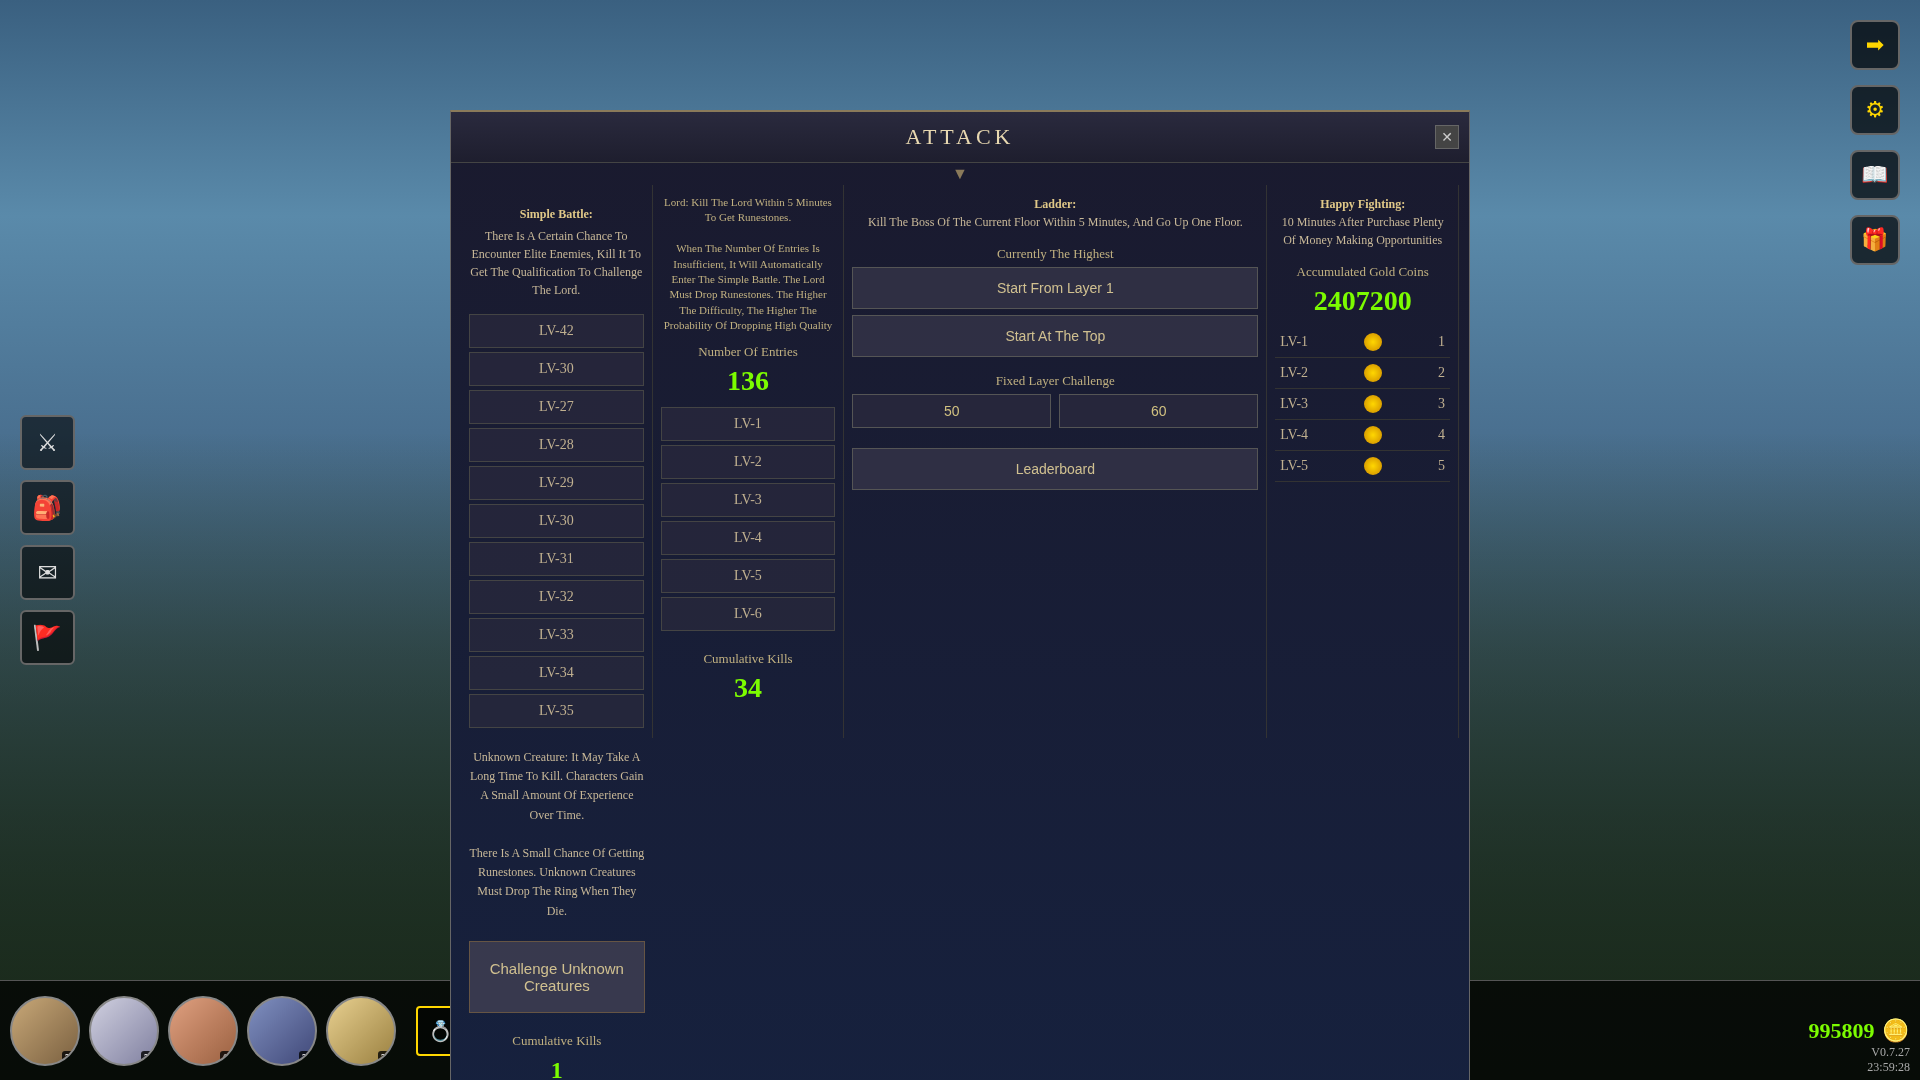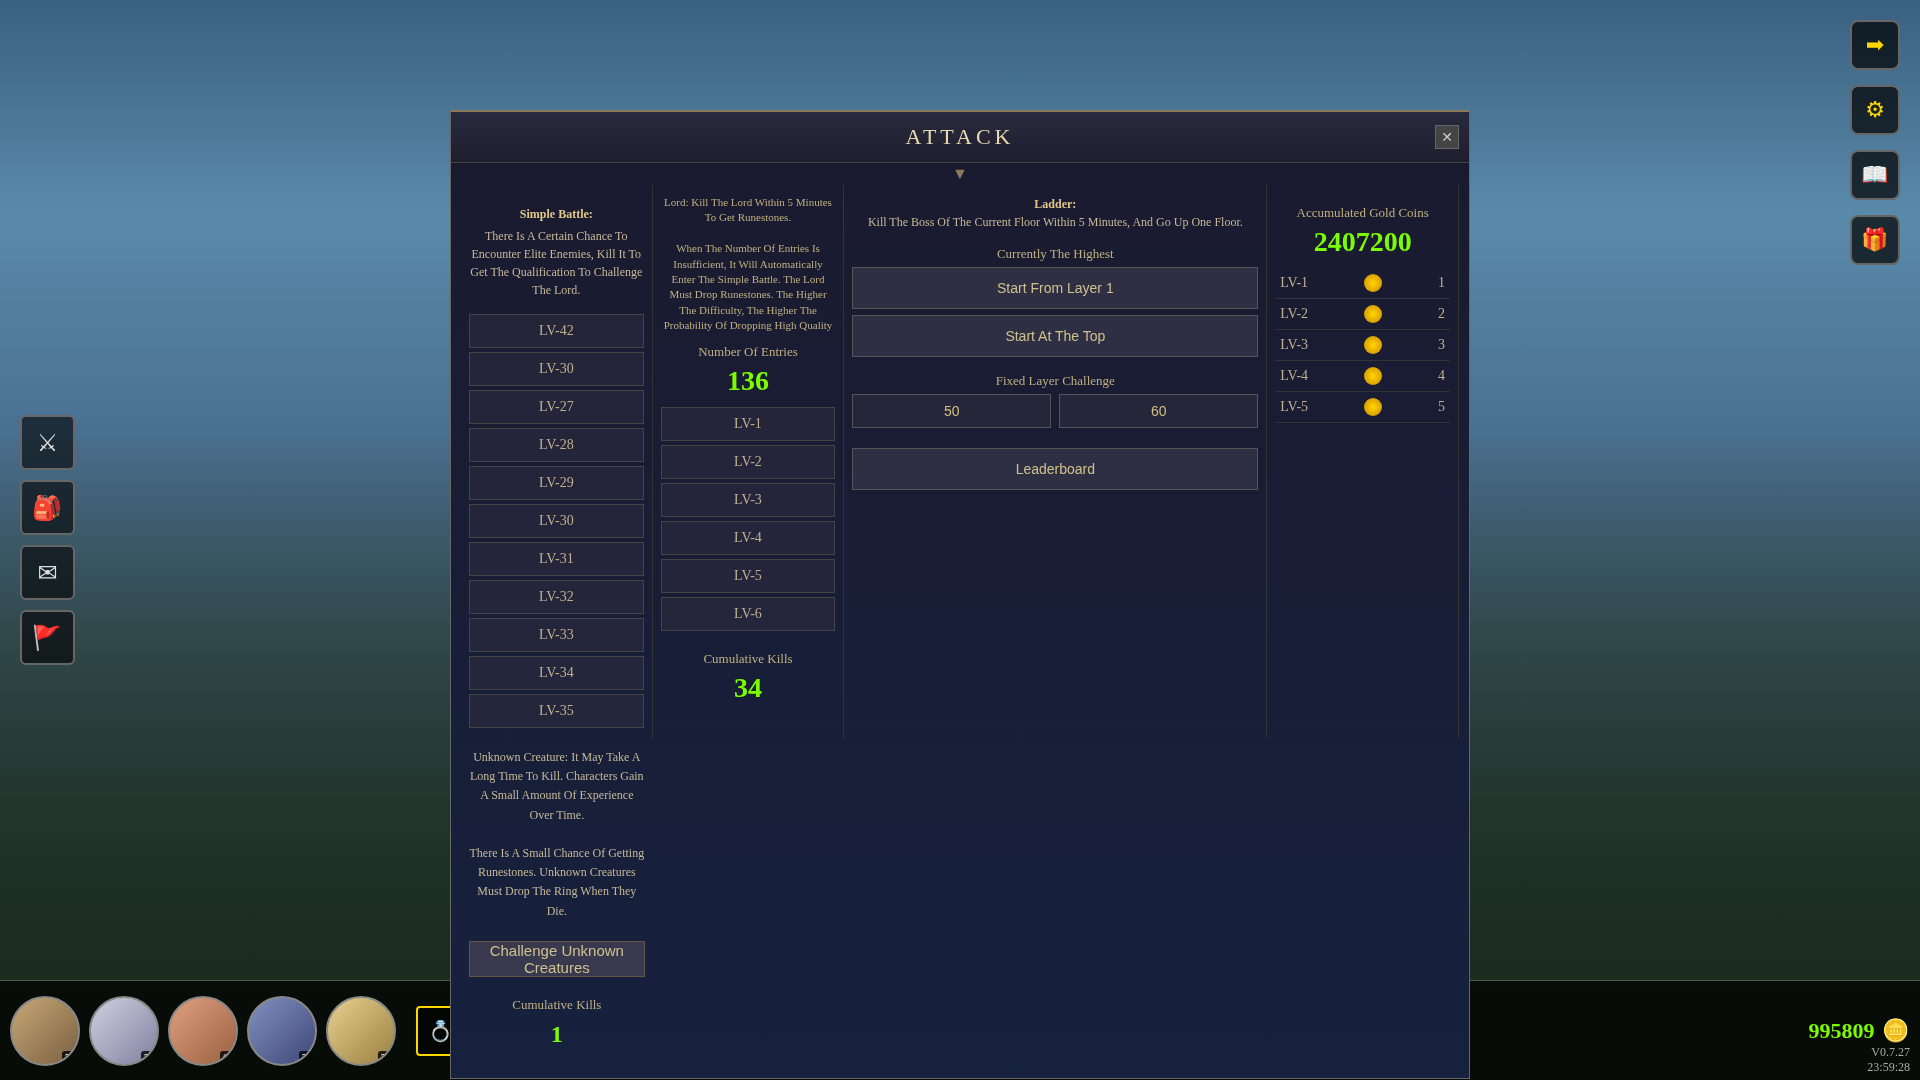--- a/index.html
+++ b/index.html
@@ -414,21 +414,21 @@
       text-align: center;
       line-height: 1.6;
       margin-bottom: 20px;
     }
 
     .challenge-btn {
       background: rgba(60, 60, 80, 0.9);
       border: 1px solid #665544;
       color: #d0c090;
       text-align: center;
-      padding: 0 8px;
+      padding: 18px 8px;
       font-size: 15px;
       cursor: pointer;
       width: 100%;
       margin-bottom: 20px;
     }
 
     .cumulative-kills-label {
       color: #c0b080;
       font-size: 13px;
       text-align: center;
@@ -533,20 +533,24 @@
         <div class="fixed-layer-label">Fixed Layer Challenge</div>
         <div class="fixed-layer-inputs">
           <input class="fixed-layer-input" value="50" readonly="" style="">
           <input class="fixed-layer-input" value="60" readonly="" style="">
         </div>
       </div>
       <button class="leaderboard-btn">Leaderboard</button>
     </div>
 
     <div class="col">
+      <div class="col4-description">
+        <strong style="color:#e0c888;">Happy Fighting:</strong><br>
+        10 Minutes After Purchase Plenty Of Money Making Opportunities
+      </div>
       <div class="stat-label">Accumulated Gold Coins</div>
       <div class="stat-value-green">2407200</div>
       <div>
         <div class="coin-row">
           <span>LV-1</span>
           <span class="coin-icon"></span>
           <span>1</span>
         </div>
         <div class="coin-row">
           <span>LV-2</span>

